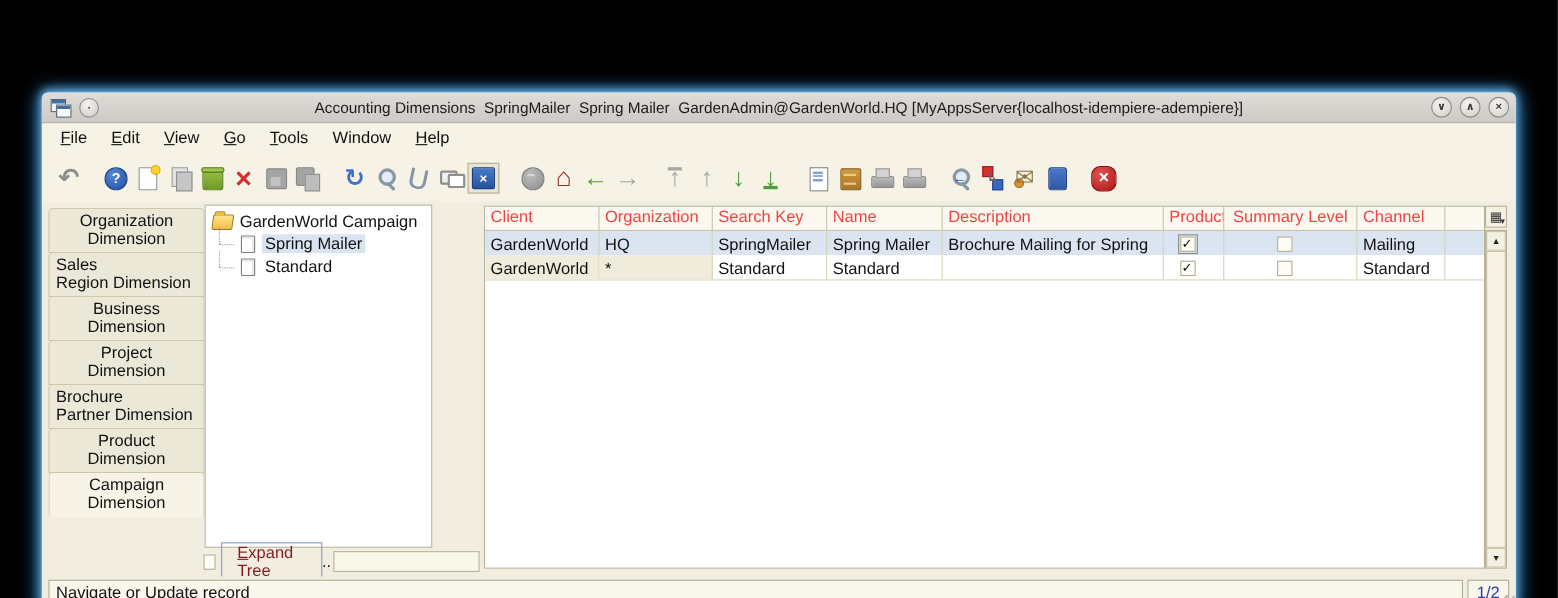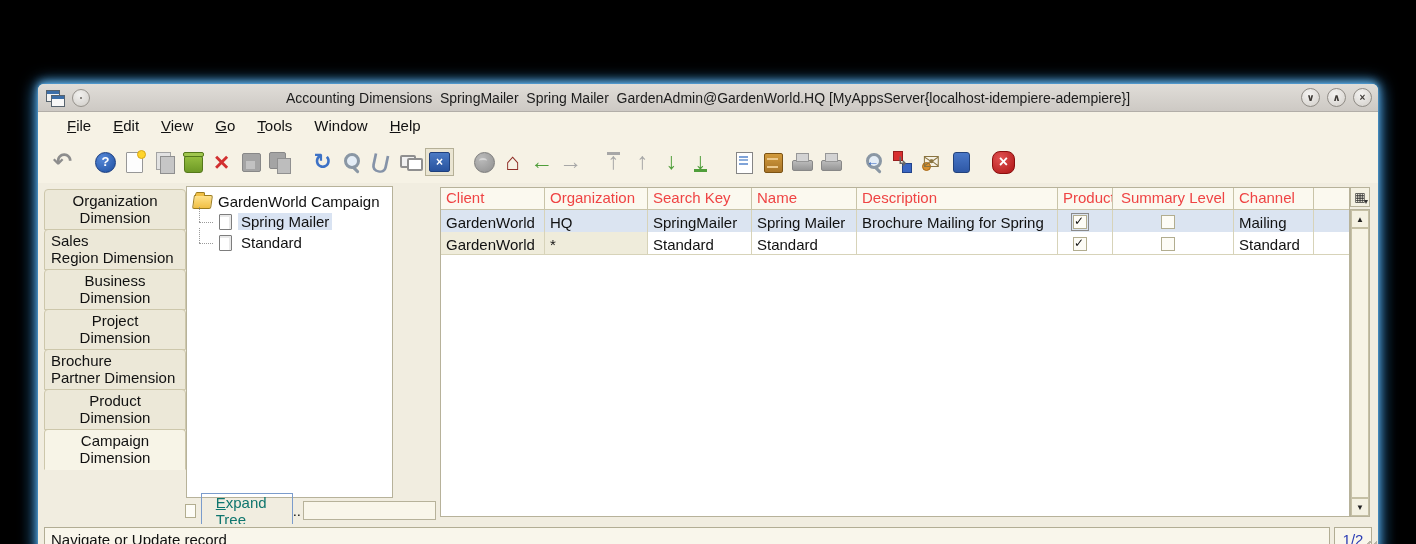--- a/index.html
+++ b/index.html
@@ -13,21 +13,21 @@
   .winicon{position:relative;width:20px;height:16px;margin:0 6px 0 2px;}
   .winicon::before{content:"";position:absolute;left:0;top:0;width:12px;height:10px;background:#f2f2f2;border:1px solid #57636e;box-shadow:inset 0 3px 0 #3c6ea8;}
   .winicon::after{content:"";position:absolute;left:5px;top:5px;width:12px;height:10px;background:#f8f8f8;border:1px solid #57636e;box-shadow:inset 0 3px 0 #3c6ea8;}
   .pinbtn{width:16px;height:16px;border-radius:50%;background:radial-gradient(circle at 40% 30%,#f2f1ef,#cfccc7);border:1px solid #96928c;margin-right:8px;position:relative;}
   .pinbtn::after{content:"";position:absolute;left:7px;top:7px;width:2px;height:2px;background:#6b6762;border-radius:50%;}
   .title{position:absolute;left:120px;right:120px;text-align:center;font-size:14px;color:#1c1c1c;white-space:pre;overflow:hidden;}
   .winbtns{margin-left:auto;display:flex;gap:7px;}
   .wbtn{width:17px;height:17px;border-radius:50%;background:radial-gradient(circle at 40% 30%,#f4f3f1,#d2cec9);border:1px solid #8f8b85;
     display:flex;align-items:center;justify-content:center;font-size:10px;font-weight:bold;color:#3e3a36;line-height:1;}
   
-  .menubar{height:27px;display:flex;align-items:center;padding-left:18px;background:#f6f2e5;}
+  .menubar{height:27px;display:flex;align-items:center;padding-left:6px;background:#f6f2e5;}
   .mi{font-size:15px;color:#111;padding:3px 11px;}
   .mi u{text-decoration:underline;}
   
   .toolbar{height:45px;display:flex;align-items:center;padding-left:10px;background:#f6f2e5;}
   .tbi{width:27px;height:26px;display:inline-flex;align-items:center;justify-content:center;position:relative;flex:none;margin:0 1px;}
   .tbi .g{position:relative;z-index:2;line-height:1;}
   .gap{margin-left:15px;}
   .ic-undo{color:#8d8d8d;font-size:23px;font-weight:bold;}
   .ic-help{color:#fff;font-size:13px;font-weight:bold;}
   .ic-help::before{content:"";position:absolute;left:3px;top:3px;width:19px;height:19px;border-radius:50%;
@@ -92,21 +92,21 @@
   .tnode::before{content:"";position:absolute;left:10px;top:-4px;bottom:50%;border-left:1px dotted #9a9a9a;}
   .tnode::after{content:"";position:absolute;left:10px;top:50%;width:14px;border-top:1px dotted #9a9a9a;}
   .fileicon{width:11px;height:14px;background:#fff;border:1px solid #7d7d7d;border-radius:1px;margin-right:6px;flex:none;
     box-shadow:inset -2px 2px 0 #e9e9e9;}
   .tlabel{padding:0 3px;}
   .tlabel.sel{background:#d9e3f2;}
   .expandrow{position:absolute;left:147px;top:317px;width:251px;height:21px;display:flex;align-items:center;}
   .cb{display:inline-block;width:12px;height:12px;border:1px solid #b2ad8f;background:#fdfcf6;position:relative;box-sizing:content-box;}
   .cb.checked::after{content:"✓";position:absolute;left:0px;top:-2px;font-size:12px;font-weight:bold;color:#111;}
   .cb.focusring{outline:1px solid #8a8a8a;outline-offset:1px;}
-  .expandlabel{font-size:15px;color:#0f766e;margin-left:5px;border:1px solid #7b9ccc;padding:0 14px;}
+  .expandlabel{font-size:15px;color:#7f1d1d;margin-left:5px;border:1px solid #7b9ccc;padding:0 14px;}
   .expandlabel u{text-decoration:underline;}
   .suffix{font-size:15px;color:#111;}
   .treesearch{box-sizing:border-box;width:133px;height:19px;margin-left:2px;border:1px solid #b7b29a;background:#f9f6ea;font-size:14px;padding:0 3px;}
   
   .tablewrap{position:absolute;left:402px;top:4px;width:910px;height:330px;background:#fff;border:1px solid #b7b29a;box-sizing:border-box;overflow:hidden;}
   .thead{display:flex;height:21px;background:#fbf9ef;border-bottom:1px solid #c9c4a8;}
   .th{box-sizing:border-box;flex:none;border-right:1px solid #c9c4a8;font-size:15px;color:#ef4444;padding:1px 5px 0 5px;white-space:nowrap;overflow:hidden;}
   .th.ctr{text-align:center;}
   .th.fill{flex:1;border-right:none;}
   .trow{display:flex;height:22px;background:#fff;}

